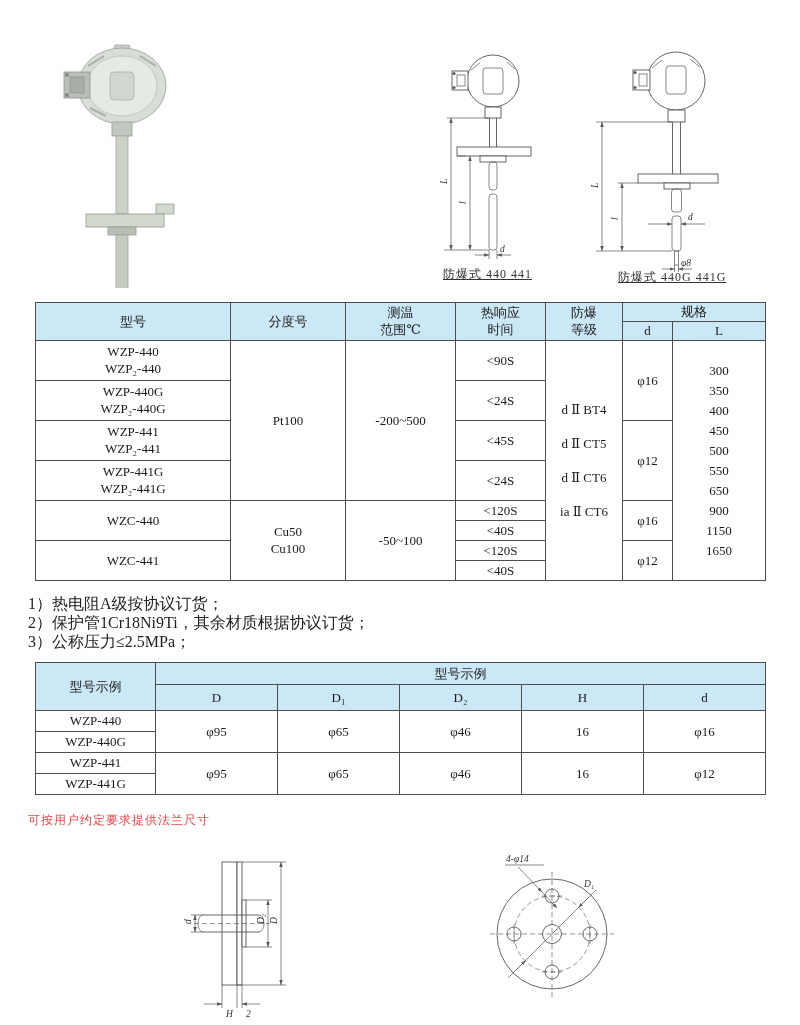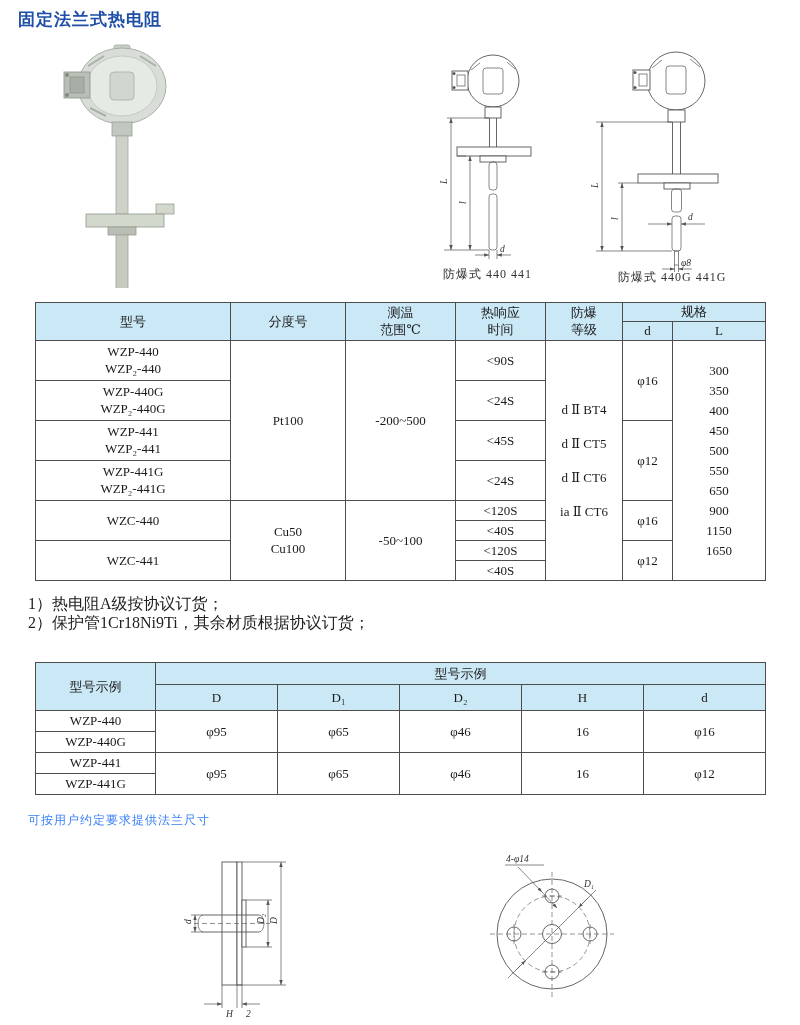--- a/index.html
+++ b/index.html
@@ -1,50 +1,49 @@
 <!DOCTYPE html>
 <html><head>
 <meta charset="utf-8">
 <style>
   html,body{margin:0;padding:0;background:#fff;}
   .page{position:relative;width:800px;height:1025px;background:#ffffff;overflow:hidden;
         font-family:"Liberation Serif","DejaVu Serif",serif;color:#1a1a1a;}
   .title{position:absolute;left:18px;top:8px;font-family:"DejaVu Sans","Liberation Sans",sans-serif;
          font-size:17px;font-weight:bold;color:#1e4fa8;letter-spacing:1px;}
-  .caption{position:absolute;font-size:12px;color:#333;letter-spacing:1px;white-space:nowrap;}
+  .caption{position:absolute;font-size:12px;color:#333;letter-spacing:1px;white-space:nowrap;text-decoration:underline;}
   
   table{border-collapse:collapse;table-layout:fixed;font-size:13px;color:#1a1a1a;}
   td,th{border:1px solid #4d4d4d;text-align:center;vertical-align:middle;padding:0;font-weight:normal;overflow:hidden;}
   thead th{background:#cbe8f6;}
   .pre{white-space:pre-line;line-height:1.3;}
   .spec-table{position:absolute;left:35px;top:302px;width:730px;padding-left:28px;}
   .spec-table .expl{white-space:pre-line;line-height:34px;}
   .spec-table .lvals{white-space:pre-line;line-height:20px;}
   .r-big{height:40px;}
   .r-sm{height:20px;}
   .hd-r{height:19px;}
   .flange-table{position:absolute;left:35px;top:662px;width:730px;}
   .fl-r1{height:22px;}
   .fl-r2{height:26px;}
   .fl-body{height:21px;}
   .notes{position:absolute;left:28px;top:594px;font-size:16px;line-height:19px;color:#222;}
-  .footnote{position:absolute;left:28px;top:812px;font-size:12px;color:#3b82f6;letter-spacing:1px;}
+  .footnote{position:absolute;left:28px;top:812px;font-size:12px;color:#ef4444;letter-spacing:1px;}
   .dim-svg{position:absolute;}
   .dim-svg text{font-family:"Liberation Serif","DejaVu Serif",serif;font-style:italic;font-size:9.5px;fill:#333;}
   .dim-svg .ln{stroke:#555;stroke-width:0.9;fill:none;}
   .dim-svg .thin{stroke:#555;stroke-width:0.7;fill:none;}
   .dim-svg .dash{stroke:#666;stroke-width:0.7;fill:none;stroke-dasharray:5 3;}
   .dim-svg .wh{fill:#ffffff;stroke:#555;stroke-width:0.9;}
 </style>
 </head>
 <body>
 
 <div class="page">
 
-  <div class="title">固定法兰式热电阻</div>
 
   <svg class="dim-svg" style="left:50px;top:44px;" width="150" height="244" viewBox="0 0 150 244">
     <rect x="64" y="1" width="16" height="8" rx="2" fill="#c9cec8" stroke="#a3a9a1" stroke-width="0.8"></rect>
     <ellipse cx="72" cy="42" rx="44" ry="38" fill="#d9ddd8" stroke="#a8aea6" stroke-width="1"></ellipse>
     <ellipse cx="72" cy="42" rx="35" ry="30" fill="#e6eae4" stroke="#bcc2ba" stroke-width="0.8"></ellipse>
     <path d="M38,22 L54,12" stroke="#aab0a8" stroke-width="2" fill="none"></path>
     <path d="M90,12 L106,22" stroke="#aab0a8" stroke-width="2" fill="none"></path>
     <path d="M40,64 L56,72" stroke="#aab0a8" stroke-width="2" fill="none"></path>
     <rect x="60" y="28" width="24" height="28" rx="4" fill="#d2d6d0" stroke="#a8aea6" stroke-width="0.8"></rect>
     <rect x="14" y="28" width="26" height="26" fill="#b9beb6" stroke="#959b93" stroke-width="0.9"></rect>
@@ -227,20 +226,21 @@
       </tr>
       <tr class="r-sm">
         <td>&lt;40S</td>
       </tr>
     </tbody>
   </table>
 
   <div class="notes">
     <div>1）热电阻A级按协议订货；</div>
     <div>2）保护管1Cr18Ni9Ti，其余材质根据协议订货；</div>
+    <div>3）公称压力≤2.5MPa；</div>
   </div>
 
   <table class="flange-table">
     <colgroup>
       <col style="width:120px">
         <col style="width:122px">
         <col style="width:122px">
       <col style="width:122px">
         <col style="width:122px">
         <col style="width:122px">

